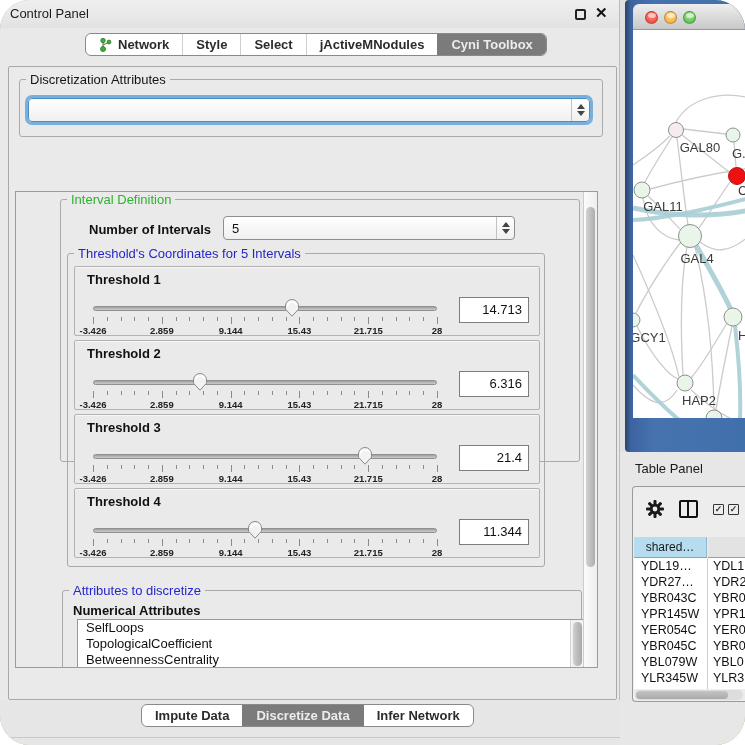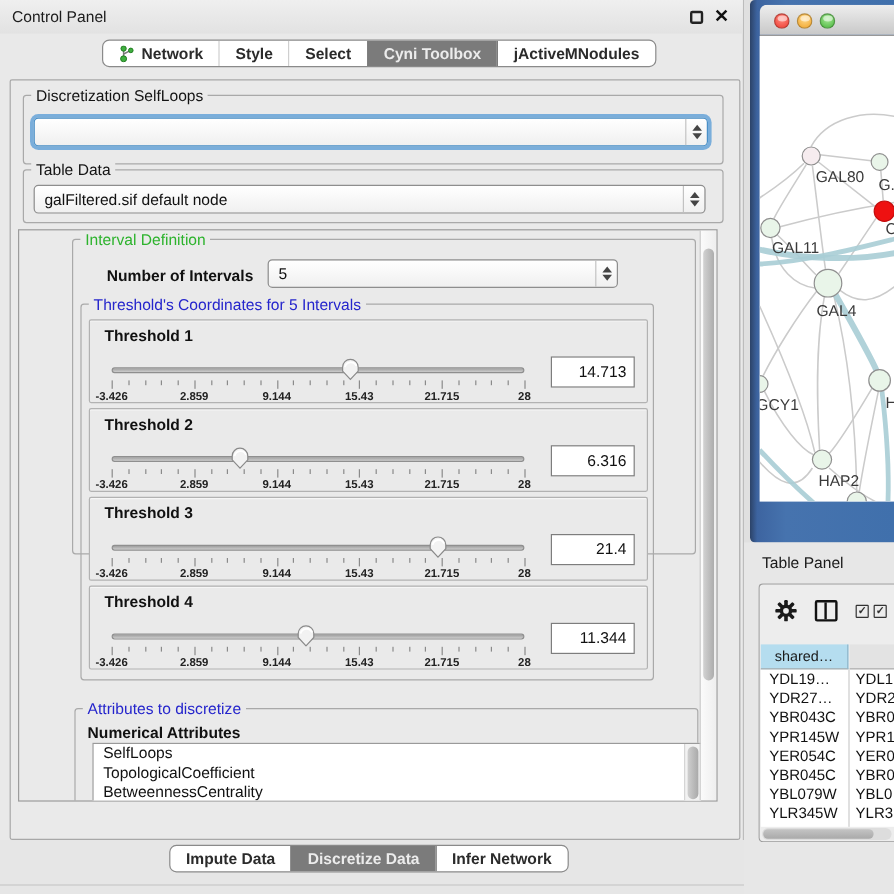--- a/index.html
+++ b/index.html
@@ -1,17 +1,17 @@
 <!DOCTYPE html>
 <html><head>
 <meta charset="utf-8">
 <style>
   * { margin:0; padding:0; box-sizing:border-box; }
   body { width:745px; height:745px; overflow:hidden; font-family:"Liberation Sans",sans-serif; }
-  #screen { position:relative; width:745px; height:745px; background:#a16207; overflow:hidden; }
+  #screen { position:relative; width:745px; height:745px; background:#a16207; overflow:hidden;border-radius:30px; }
 
   
   #control-panel { position:absolute; left:0; top:0; width:620px; height:745px; background:#e9e9e9; border-right:1px solid #bcbcbc; }
   #cp-titlebar { position:absolute; left:0; top:0; width:100%; height:28px; background:linear-gradient(#efefef,#e2e2e2); }
   #cp-title { position:absolute; left:10px; top:6px; font-size:13px; color:#1c1c1c; }
   #float-btn { position:absolute; left:575px; top:9px; width:11px; height:11px; border:2px solid #222; border-radius:2px; }
   #close-btn { position:absolute; left:595px; top:4px; font-size:15px; font-weight:bold; color:#111; }
 
   .tabbar { position:absolute; display:flex; height:23px; background:#ffffff; border:1px solid #8a8a8a; border-radius:6px; overflow:hidden; align-items:stretch; }
   .tabseg { display:flex; align-items:center; padding:0 13px; font-size:13px; font-weight:bold; color:#2b2b2b; border-left:1px solid #cfcfcf; white-space:nowrap; }
@@ -123,51 +123,41 @@
             <circle cx="4" cy="11" r="2.5" fill="#3fae3f" stroke="#1d7a1d" stroke-width="0.8"></circle>
           </svg>
           <span>Network</span>
         </div>
         <div class="tabseg">
           <span>Style</span>
         </div>
         <div class="tabseg">
           <span>Select</span>
         </div>
+        <div class="tabseg">
+          <span>jActiveMNodules</span>
+        </div>
         <div class="tabseg active">
           <span>Cyni Toolbox</span>
         </div>
-        <div class="tabseg">
-          <span>jActiveMNodules</span>
-        </div>
       </div>
 
     <div id="cp-content">
 
       <div class="group" id="algo-group" style="left:10px; top:12px; width:584px; height:58px;">
-        <span class="group-label">Discretization SelfLoops</span>
+        <span class="group-label">Discretization Attributes</span>
         <div class="combo focused" style="left:8px; top:18px; width:562px; height:24px;">
           <span class="stepper">
               <i class="arrow-up"></i>
               <i class="arrow-down"></i>
             </span>
         </div>
       </div>
 
 
-      <div class="group" style="left:10px; top:74px; width:584px; height:45px;">
-        <span class="group-label">Table Data</span>
-        <div class="combo" style="left:8px; top:12px; width:560px; height:24px;">
-          <span class="val">galFiltered.sif default node</span>
-          <span class="stepper">
-              <i class="arrow-up"></i>
-              <i class="arrow-down"></i>
-            </span>
-        </div>
-      </div>
 
       <div id="scrollpane">
 
         <div class="group" id="interval-group">
           <span class="group-label green">Interval Definition</span>
 
           <span id="noi-label">Number of Intervals</span>
           <div class="combo" id="noi-combo">
             <span class="val">5</span>
             <span class="stepper">

